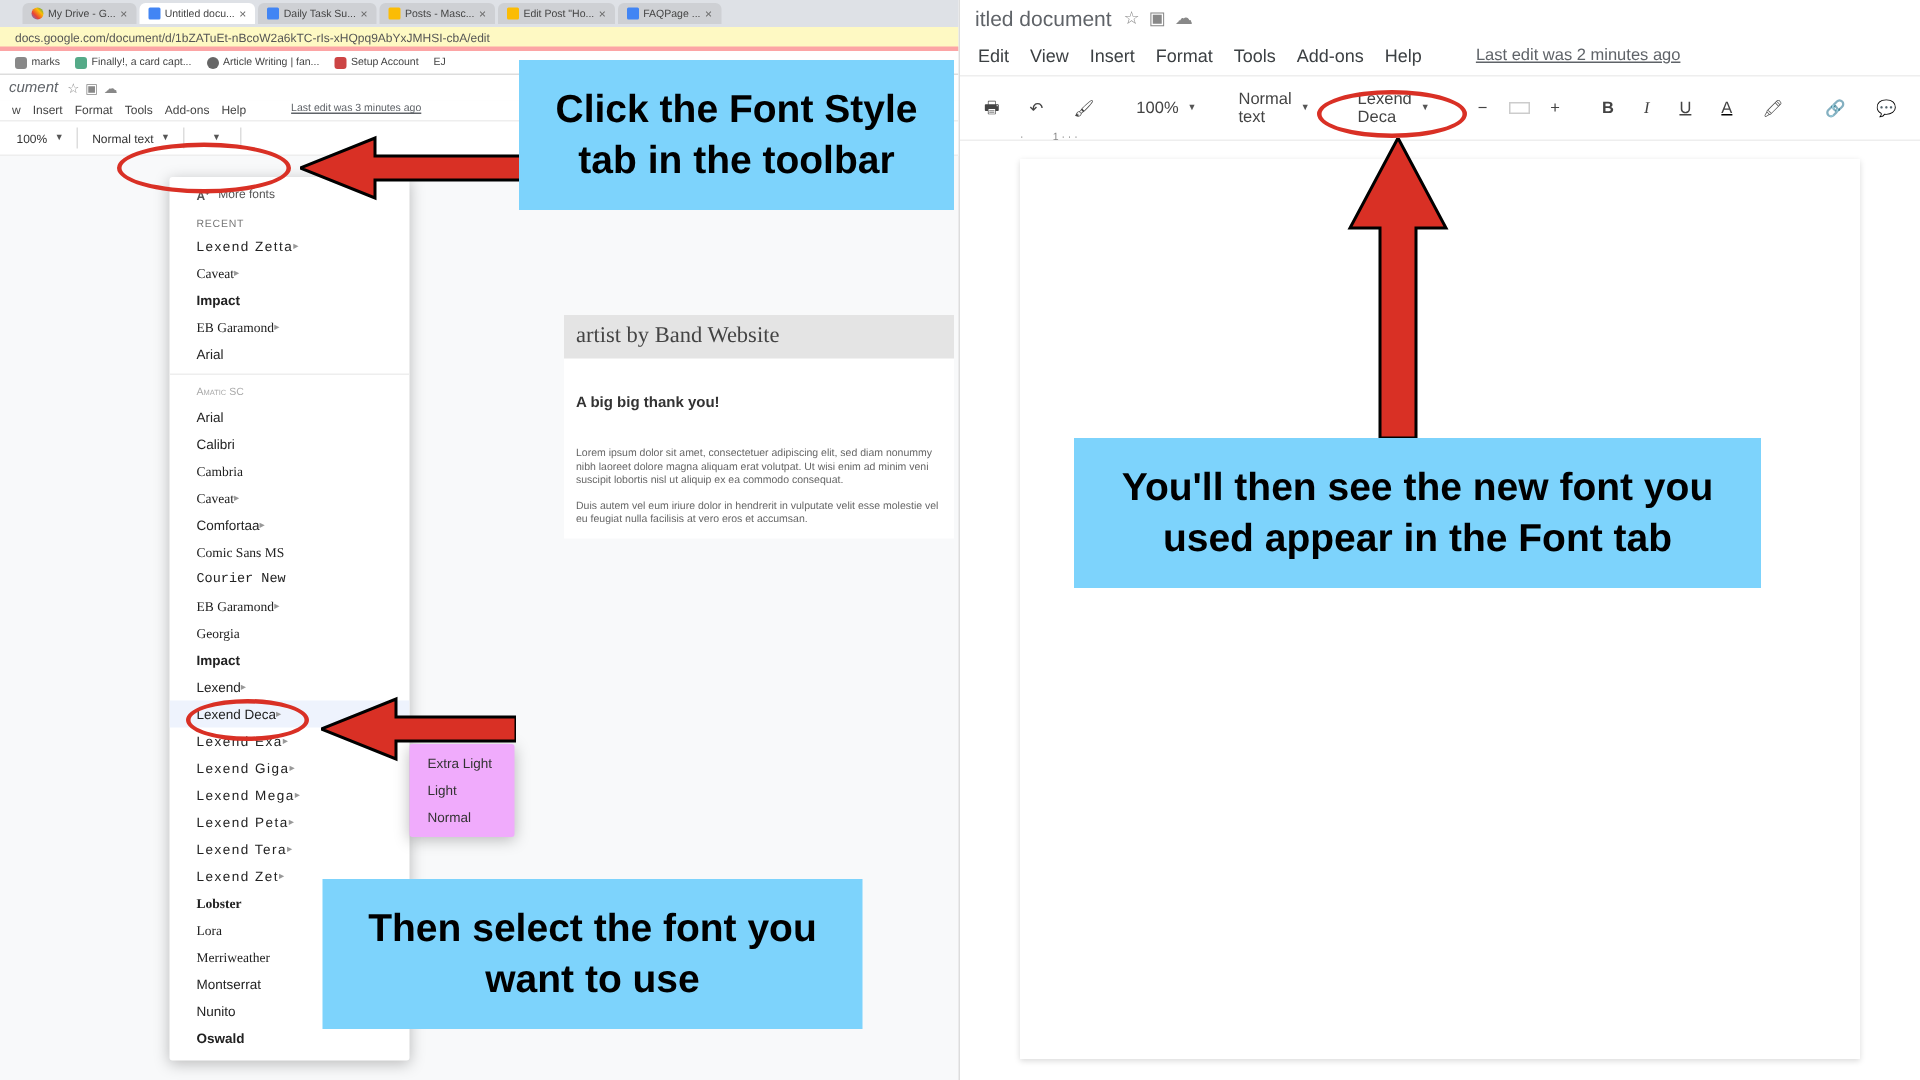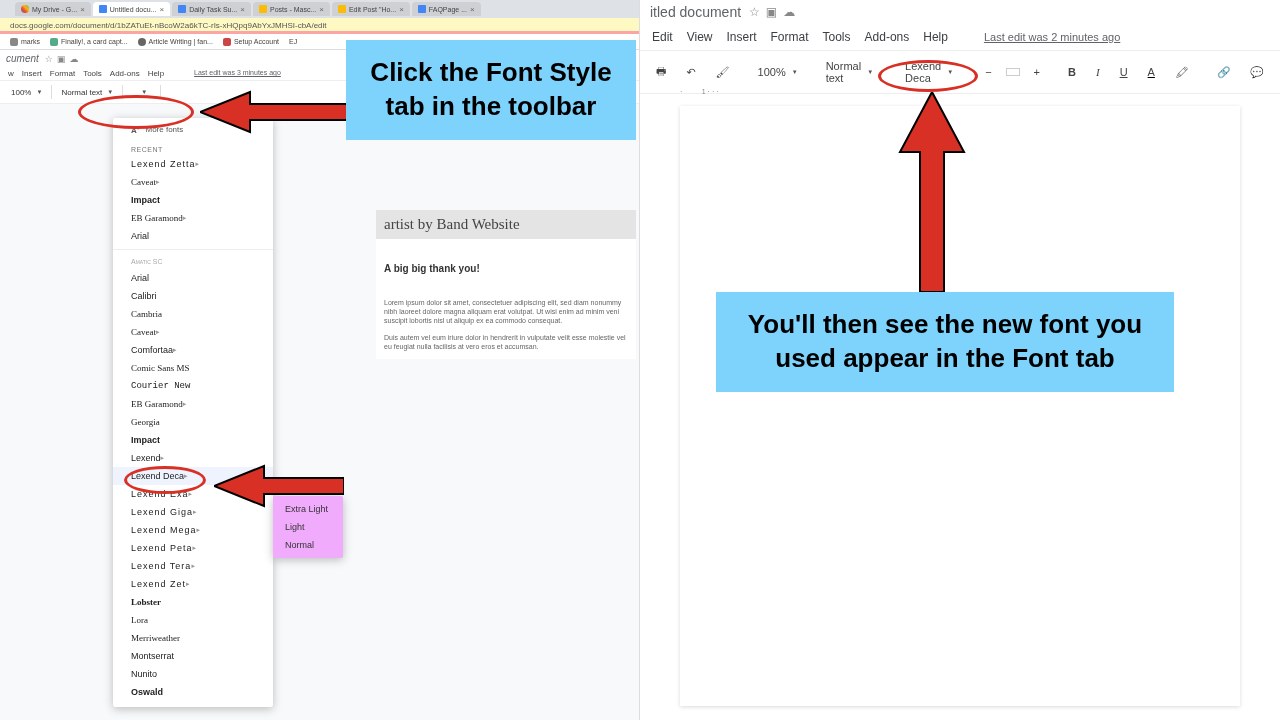--- a/index.html
+++ b/index.html
@@ -361,20 +361,21 @@
       <span class="tb-sep" style="height:18px"></span>
       <span class="tb-item2">🔗</span>
       <span class="tb-item2">💬</span>
       <span class="tb-item2">🖼</span>
     </div>
     <div class="ruler">·&nbsp;&nbsp;&nbsp;&nbsp;&nbsp;&nbsp;&nbsp;&nbsp;&nbsp;&nbsp;1&nbsp;·&nbsp;·&nbsp;·</div>
     <div class="docpage"></div>
   </div>
 
   <div class="callout c1">Click the Font Style tab in the toolbar</div>
+  <div class="callout c2">Then select the font you want to use</div>
   <div class="callout c3">You'll then see the new font you used appear in the Font tab</div>
 
   <div class="red-circle rc1"></div>
   <div class="red-circle rc2"></div>
   <div class="red-circle rc3"></div>
 
   <div class="arrow" style="left:200px; top:84px;">
     <svg width="150" height="56">
         <polygon points="0,28 50,8 50,20 150,20 150,36 50,36 50,48" fill="#d93025" stroke="#000" stroke-width="2"></polygon>
       </svg>

